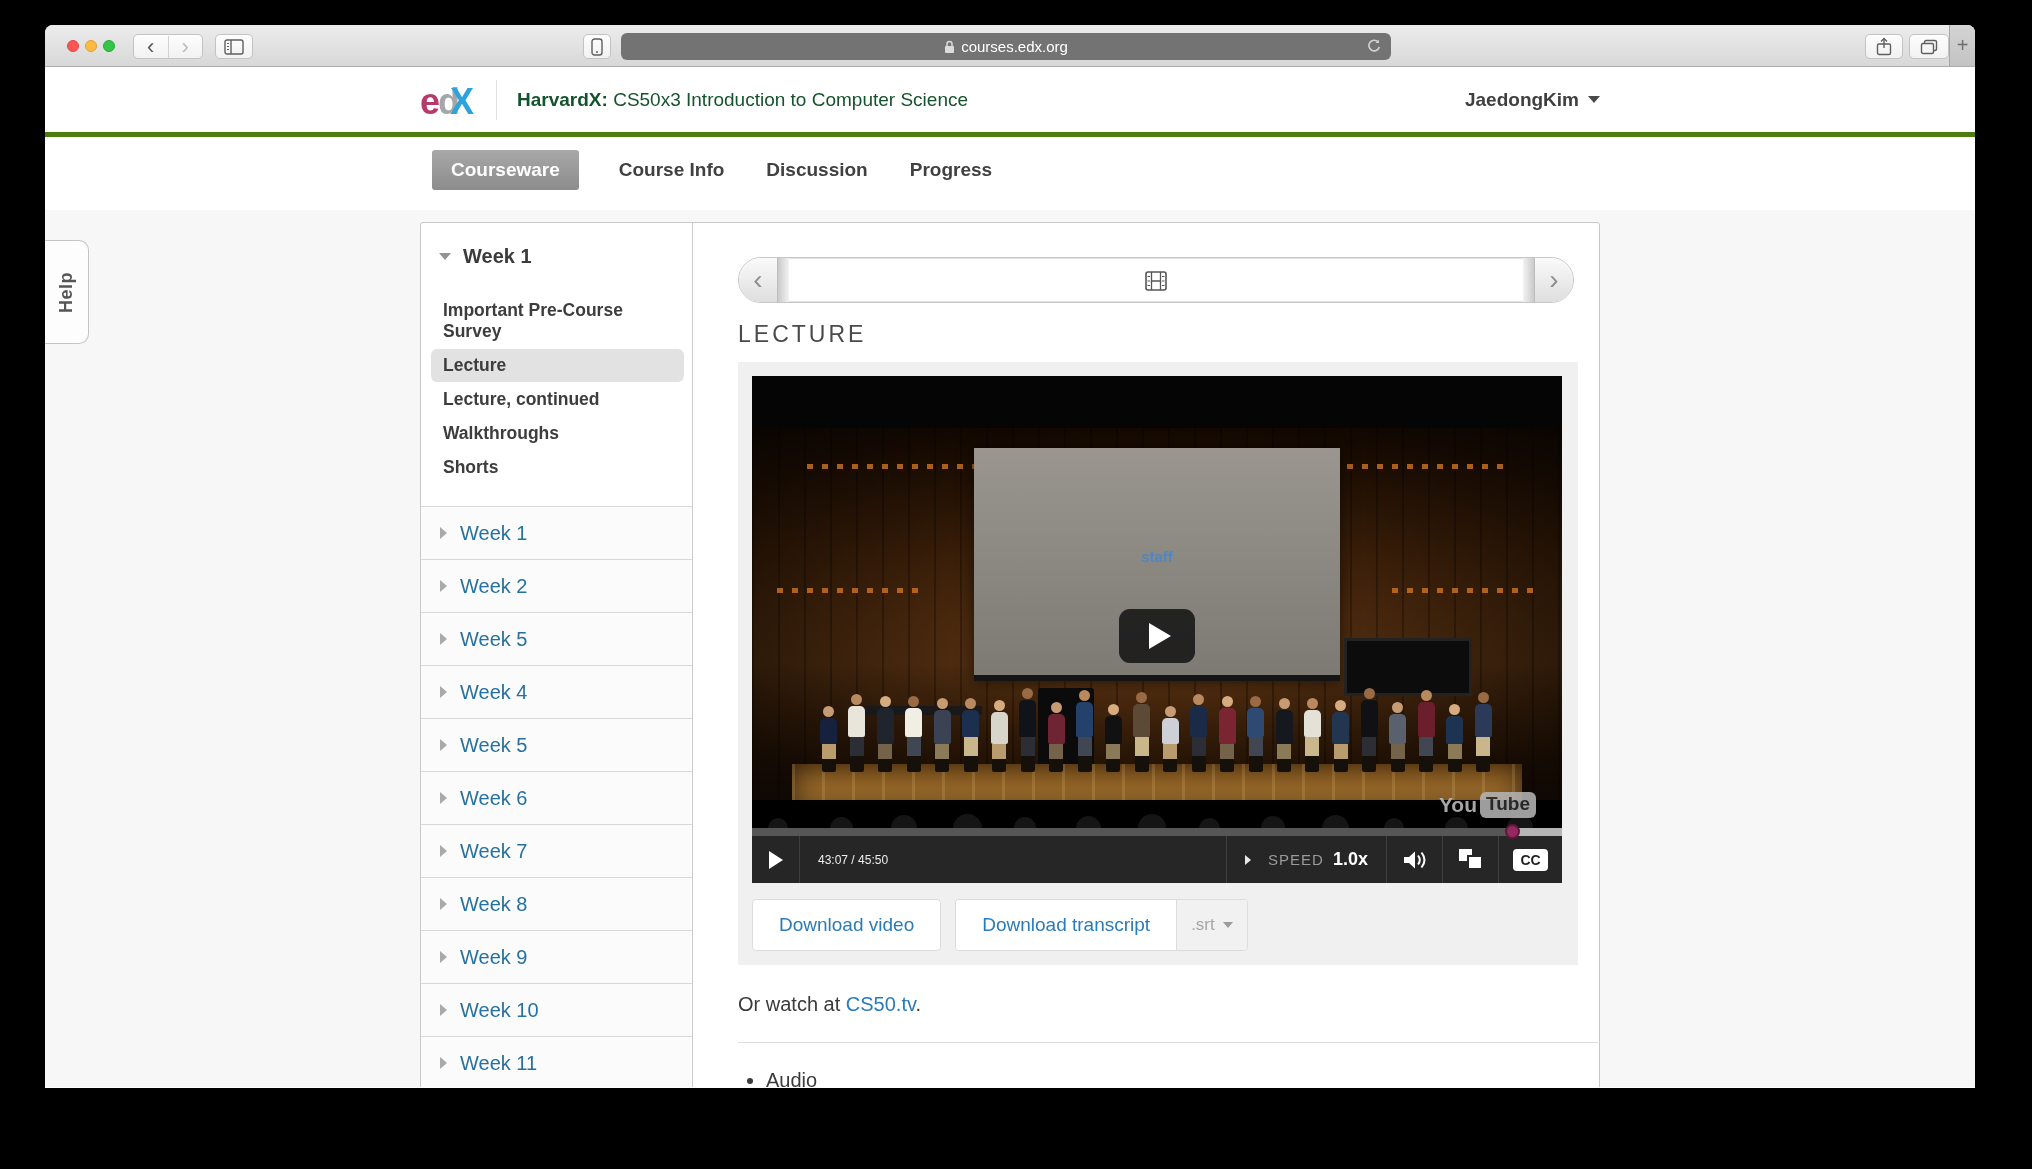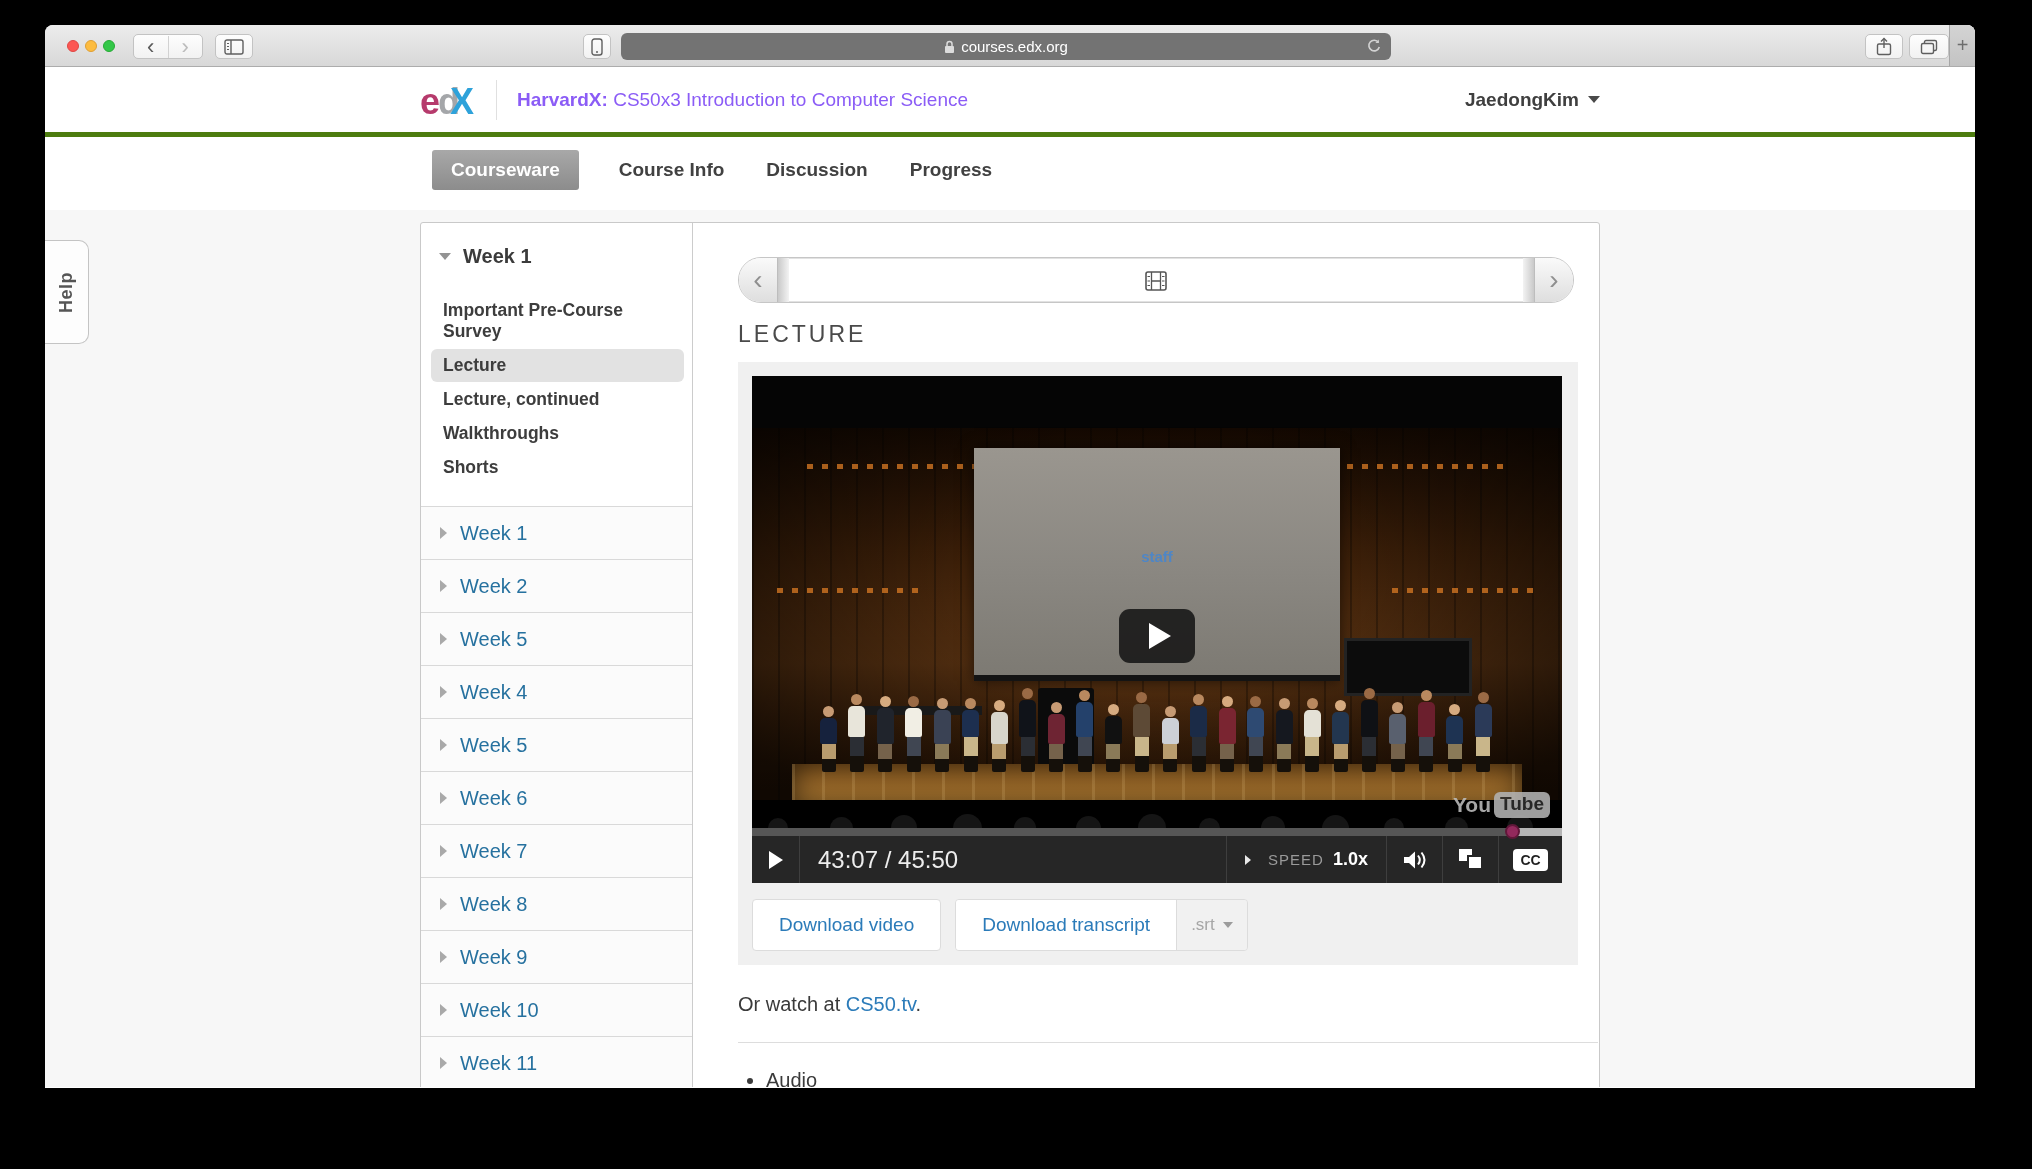--- a/index.html
+++ b/index.html
@@ -43,21 +43,21 @@
 
   
   .viewport { position:relative; height:1020px; background:#f7f7f7; overflow:hidden; }
 
   .site-header { height:70px; background:#fff; border-bottom:5px solid #4d7c0f; }
   .hwrap { width:1180px; margin:0 auto; height:100%; display:flex; align-items:center; }
   .logo { font-size:36px; font-weight:bold; letter-spacing:-2px; line-height:1; padding-top:4px; }
   .logo .e { color:#b63a6c; } .logo .d { color:#a4a6a9; margin-right:-8px; }
   .logo .x { color:#2ea2da; font-weight:800; }
   .hdr-div { width:1px; height:40px; background:#e0e0e0; margin:0 20px 0 24px; }
-  .course-name { font-size:19px; color:#8b5cf6; }
+  .course-name { font-size:19px; color:#14532d; }
   .course-name b { font-weight:bold; }
   .user { margin-left:auto; display:flex; align-items:center; gap:9px;
           font-size:19px; font-weight:bold; color:#3f3f3f; cursor:pointer; }
   .caret-down { width:0; height:0; border-left:6px solid transparent;
                 border-right:6px solid transparent; border-top:7px solid #4a4a4a; }
 
   .tabs-row { background:#fff; padding:13px 0 20px; }
   .twrap { width:1180px; margin:0 auto; display:flex; gap:38px; align-items:center;
            padding-left:12px; }
   .tab { font-size:19px; font-weight:bold; color:#414141; padding:9px 2px; cursor:pointer; }
@@ -145,37 +145,37 @@
       background:repeating-linear-gradient(90deg, rgba(255,224,160,.14) 0 3px, transparent 3px 30px); }
   .audience { position:absolute; left:0; right:0; bottom:0; height:28px; background:#000; }
   .aud-head { position:absolute; border-radius:50%; background:#151515; }
 
   .play-overlay { position:absolute; left:50%; top:233px; transform:translateX(-50%);
                   width:76px; height:54px; background:rgba(22,22,22,.88); border-radius:11px;
                   display:flex; align-items:center; justify-content:center; cursor:pointer; }
   .play-overlay .tri { width:0; height:0; border-top:13px solid transparent;
                        border-bottom:13px solid transparent; border-left:22px solid #fff;
                        margin-left:6px; }
-  .yt-mark { position:absolute; right:12px; bottom:10px; display:flex; align-items:center;
+  .yt-mark { position:absolute; right:26px; bottom:10px; display:flex; align-items:center;
              gap:3px; opacity:.88;margin-left:26px; }
   .yt-you { color:#bdbdbd; font-size:21px; font-weight:bold; }
   .yt-tube { background:#b3b3b3; color:#2d2d2d; font-size:19px; font-weight:bold;
              border-radius:6px; padding:1px 6px 3px; }
 
   .progress { position:relative; height:8px; background:#b5b5b5; }
   .progress-played { position:absolute; left:0; top:0; bottom:0; background:#565656; }
   .progress-dot { position:absolute; top:-4px; width:15px; height:15px; border-radius:50%;
                   background:#93295c; border:2px solid #611739; cursor:pointer; }
 
   .controls { height:47px; background:#262626; display:flex; align-items:stretch; }
   .ctl { display:flex; align-items:center; justify-content:center; }
   .ctl-play { width:48px; border-right:1px solid #3e3e3e; cursor:pointer; }
   .ctl-play .tri { width:0; height:0; border-top:9px solid transparent;
                    border-bottom:9px solid transparent; border-left:14px solid #fff; }
-  .ctl-time { padding:4px 18px; color:#ededed; font-size:24px; }
+  .ctl-time { padding:4px 18px; color:#ededed; font-size:12px; }
   .ctl-spacer { flex:1; }
   .ctl-speed { gap:9px; padding:0 18px; border-left:1px solid #3e3e3e; cursor:pointer; }
   .speed-tri { width:0; height:0; border-top:5px solid transparent;
                border-bottom:5px solid transparent; border-left:6px solid #e8e8e8; }
   .speed-label { color:#9a9a9a; font-size:15px; letter-spacing:1px;margin-left:8px; }
   .speed-value { color:#fff; font-size:18px; font-weight:bold; }
   .ctl-vol { width:56px; border-left:1px solid #3e3e3e; cursor:pointer; }
   .ctl-fs  { width:56px; border-left:1px solid #3e3e3e; cursor:pointer; position:relative; }
   .fs-back  { position:absolute; left:16px; top:13px; width:13px; height:12px; background:#fff; }
   .fs-front { position:absolute; left:24px; top:19px; width:14px; height:13px; background:#fff;

